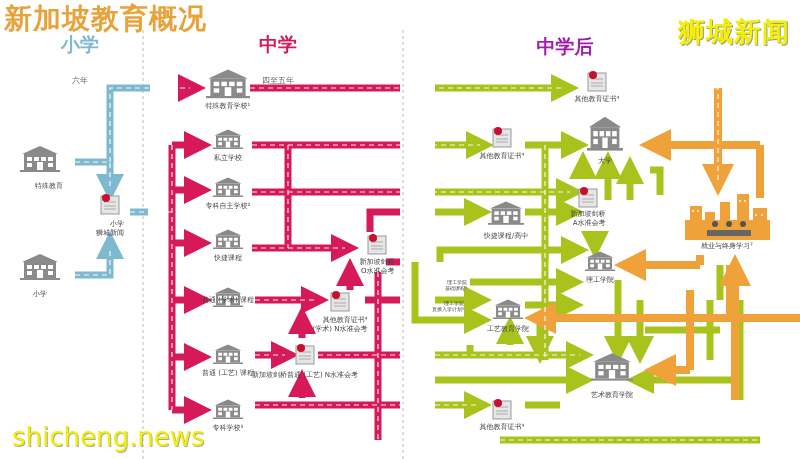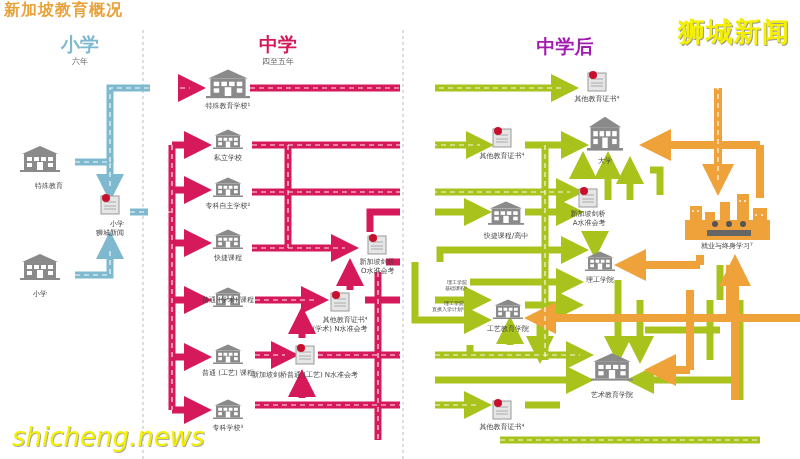--- a/index.html
+++ b/index.html
@@ -1,22 +1,22 @@
 <!DOCTYPE html>
 <html><head>
 <meta charset="utf-8">
 <style>
   html, body { margin:0; padding:0; background:#ffffff; }
   body { width:800px; height:459px; position:relative; overflow:hidden; font-family:"DejaVu Sans", sans-serif; }
   .abs { position:absolute; }
-  .title { left:4px; top:0px; font-size:16px; font-weight:bold; color:#e8a23a; letter-spacing:1px;text-align:center; }
+  .title { left:4px; top:0px; font-size:28px; font-weight:bold; color:#e8a23a; letter-spacing:1px;text-align:center; }
   .stage { font-size:19px; font-weight:bold; text-align:center; width:120px; }
-  .stage-sub { font-size:8px; color:#666; text-align:center; width:120px; }
+  .stage-sub { font-size:8px; color:#666; text-align:center; width:120px;margin-top:19px; }
   .watermark-cn { right:10px; top:14px; font-size:27px; color:#f4f000; font-weight:bold; text-shadow:1px 1px 0 #999; letter-spacing:1px; }
-  .watermark-en { left:12px; top:422px; font-size:26px; color:#f4f000; text-shadow:1px 1px 0 #aaa; font-family:"DejaVu Sans", sans-serif;font-style:italic; }
+  .watermark-en { left:12px; top:422px; font-size:26px; color:#f4f000; text-shadow:1px 1px 0 #aaa; font-family:"DejaVu Sans", sans-serif; }
   .lbl { font-size:7px; color:#444; text-align:right; white-space:nowrap; transform:translateX(-50%); line-height:9px; }
   svg { position:absolute; left:0; top:0; }
 </style>
 </head>
 <body>
 
 <div class="abs title">新加坡教育概况</div>
 <div class="abs watermark-cn">狮城新闻</div>
 
 <div class="abs stage" style="left:20px;top:32px;color:#7fb9cf">小学</div>

